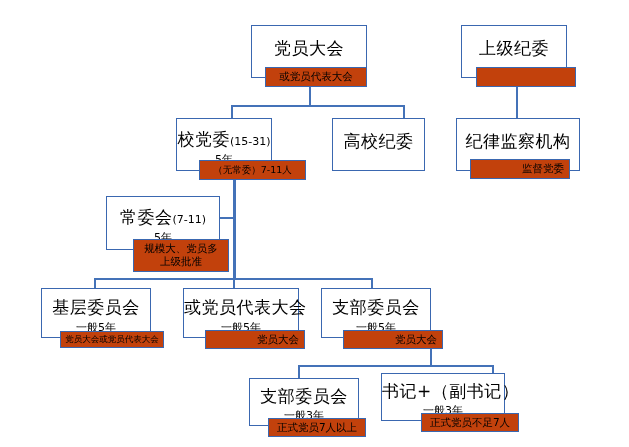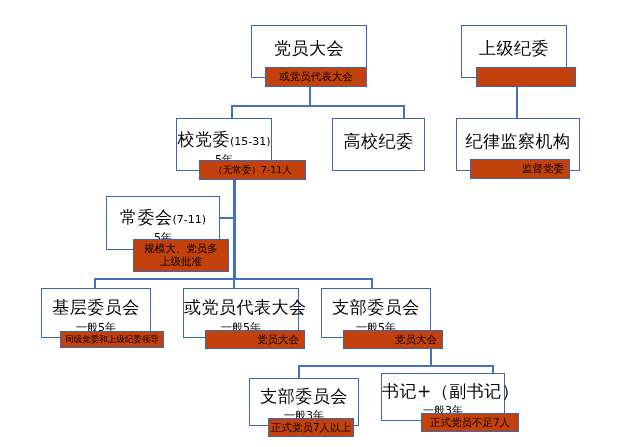--- a/index.html
+++ b/index.html
@@ -174,21 +174,21 @@
 
   <div class="node" style="left:41px; top:288px; width:110px; height:50px;">
     <div class="node-title" style="top:7px;">
       <span class="main">基层委员会</span>
     </div>
     <div class="node-sub" style="top:31px;">
       <span>一般5年</span>
     </div>
   </div>
   <div class="tag c tiny" style="left:60px; top:331px; width:104px; height:17px;">
-    <span>同级党委和上级纪委领导</span>
+    <span>党员大会或党员代表大会</span>
   </div>
 
   <div class="node" style="left:183px; top:288px; width:116px; height:50px;">
     <div class="node-title" style="top:7px;">
       <span class="main">或党员代表大会</span>
     </div>
     <div class="node-sub" style="top:31px;">
       <span>一般5年</span>
     </div>
   </div>
@@ -209,21 +209,21 @@
   </div>
 
   <div class="node" style="left:249px; top:378px; width:110px; height:48px;">
     <div class="node-title" style="top:6px;">
       <span class="main">支部委员会</span>
     </div>
     <div class="node-sub" style="top:29px;">
       <span>一般3年</span>
     </div>
   </div>
-  <div class="tag c" style="left:268px; top:418px; width:86px; height:19px;">
+  <div class="tag c" style="left:268px; top:418px; width:98px; height:19px;">
     <span>正式党员7人以上</span>
   </div>
 
   <div class="node" style="left:381px; top:373px; width:124px; height:48px;">
     <div class="node-title" style="top:6px;">
       <span class="main">书记+（副书记）</span>
     </div>
     <div class="node-sub" style="top:29px;">
       <span>一般3年</span>
     </div>

